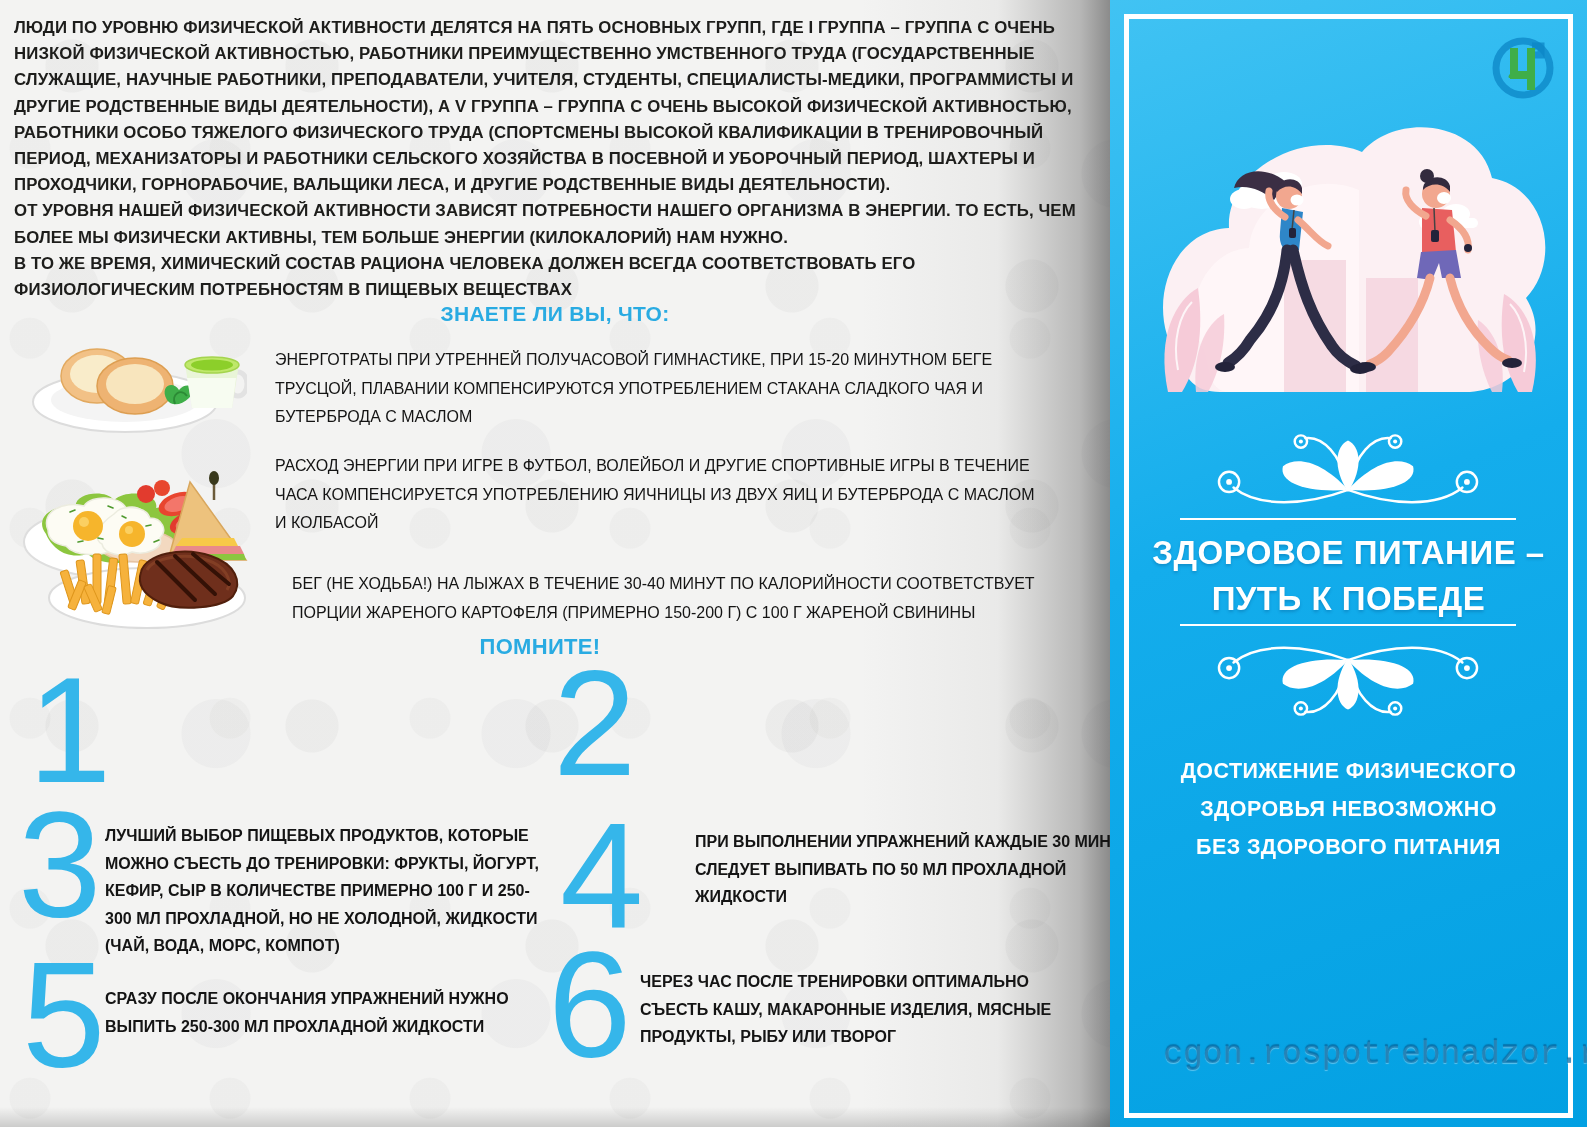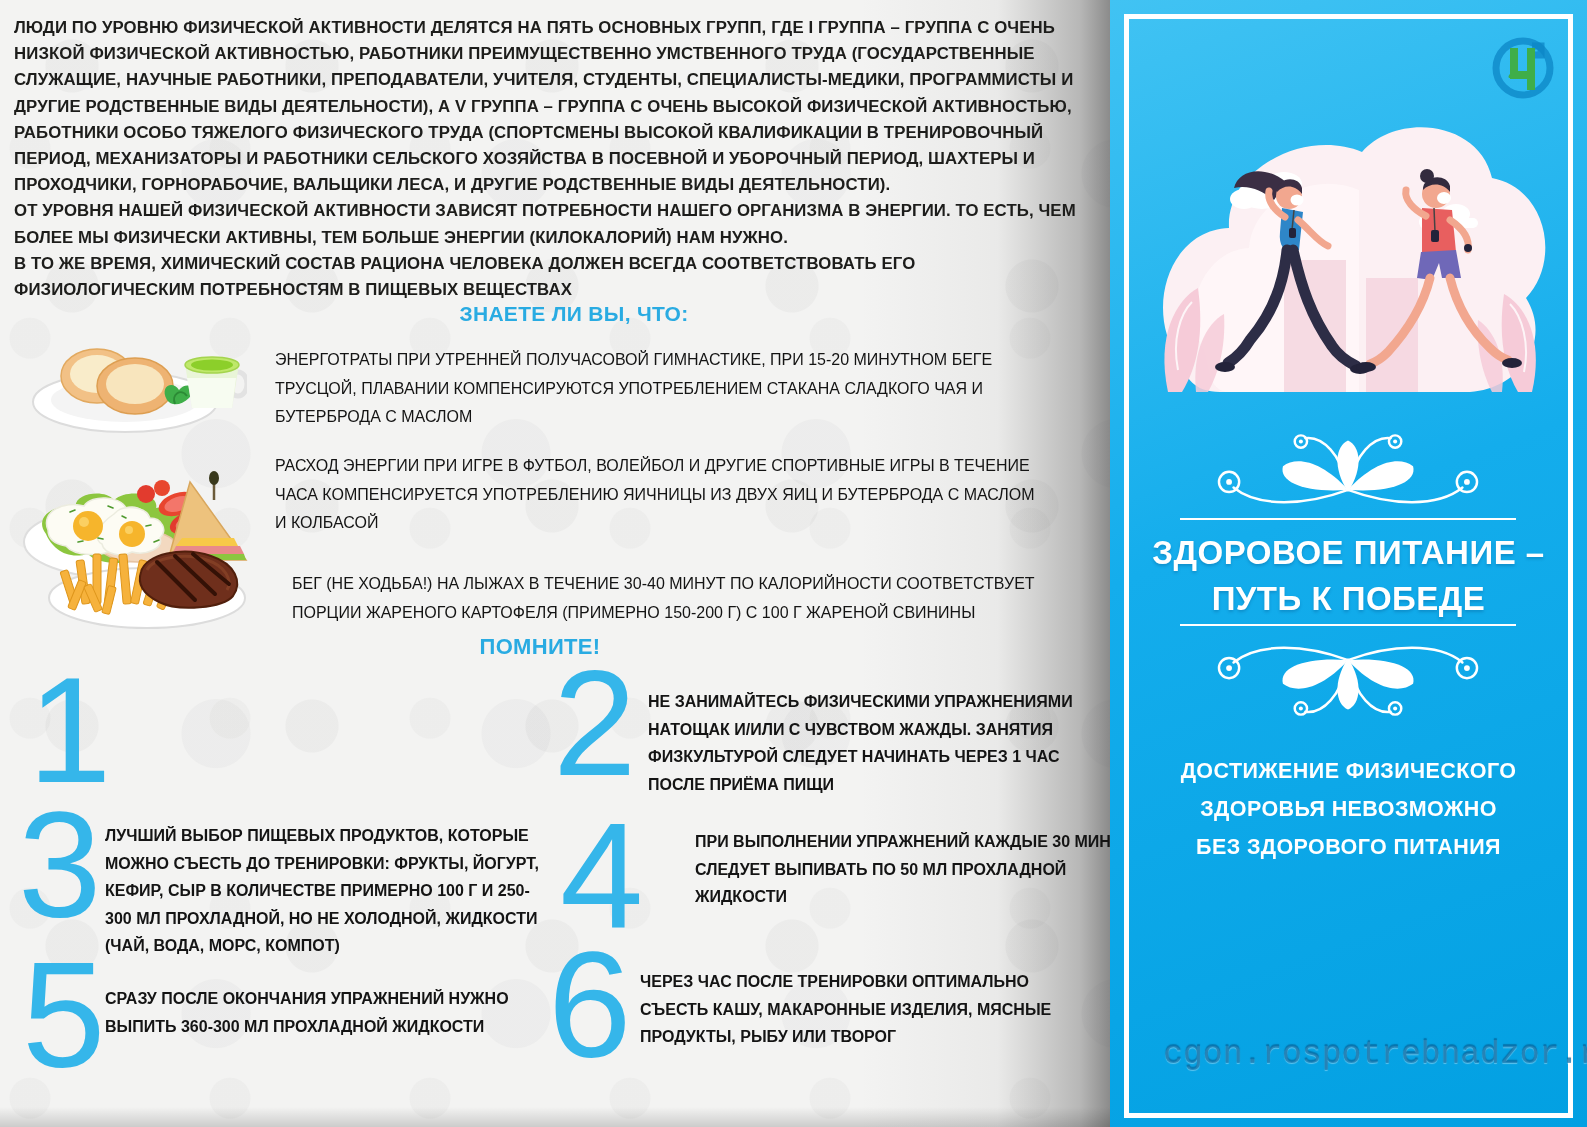--- a/index.html
+++ b/index.html
@@ -15,21 +15,21 @@
   #poster .right-shade{position:absolute;top:0;left:860px;width:250px;height:1127px;pointer-events:none;
     background:linear-gradient(to right, rgba(110,110,110,0) 0%, rgba(110,110,110,0.07) 55%, rgba(100,100,100,0.42) 88%, rgba(90,90,90,0.68) 100%);}
   #poster .bottom-shade{position:absolute;left:0;bottom:0;width:1110px;height:20px;pointer-events:none;
     background:linear-gradient(to bottom, rgba(0,0,0,0), rgba(0,0,0,0.16));}
 
   .intro{position:absolute;left:14px;top:15px;width:1086px;
     font-size:16.8px;font-weight:bold;line-height:26.2px;color:#1d1d1b;
     white-space:pre-line;letter-spacing:0.1px;}
 
   .blue-heading{position:absolute;color:#29abe2;font-weight:bold;text-align:center;}
-  .know-heading{left:0;width:1110px;top:302px;font-size:21px;letter-spacing:0.3px;margin-left:19px;}
+  .know-heading{left:0;width:1110px;top:302px;font-size:21px;letter-spacing:0.3px;}
   .remember-heading{left:0;width:1080px;top:634px;font-size:22px;letter-spacing:0.3px;}
 
   .fact-text{position:absolute;font-size:16px;font-weight:normal;line-height:28.5px;color:#141414;}
   .fact1{left:275px;top:346px;width:745px;}
   .fact2{left:275px;top:452px;width:760px;}
   .fact3{left:292px;top:570px;width:755px;}
 
   .food-img{position:absolute;}
   .food1{left:25px;top:338px;}
   .food2{left:18px;top:442px;}
@@ -155,27 +155,26 @@
   </div>
 
   <div class="fact-text fact1">ЭНЕРГОТРАТЫ ПРИ УТРЕННЕЙ ПОЛУЧАСОВОЙ ГИМНАСТИКЕ, ПРИ 15-20 МИНУТНОМ БЕГЕ ТРУСЦОЙ, ПЛАВАНИИ КОМПЕНСИРУЮТСЯ УПОТРЕБЛЕНИЕМ СТАКАНА СЛАДКОГО ЧАЯ И БУТЕРБРОДА С МАСЛОМ</div>
   <div class="fact-text fact2">РАСХОД ЭНЕРГИИ ПРИ ИГРЕ В ФУТБОЛ, ВОЛЕЙБОЛ И ДРУГИЕ СПОРТИВНЫЕ ИГРЫ В ТЕЧЕНИЕ ЧАСА КОМПЕНСИРУЕТСЯ УПОТРЕБЛЕНИЮ ЯИЧНИЦЫ ИЗ ДВУХ ЯИЦ И БУТЕРБРОДА С МАСЛОМ И КОЛБАСОЙ</div>
   <div class="fact-text fact3">БЕГ (НЕ ХОДЬБА!) НА ЛЫЖАХ В ТЕЧЕНИЕ 30-40 МИНУТ ПО КАЛОРИЙНОСТИ СООТВЕТСТВУЕТ ПОРЦИИ ЖАРЕНОГО КАРТОФЕЛЯ (ПРИМЕРНО 150-200 Г) С 100 Г ЖАРЕНОЙ СВИНИНЫ</div>
 
   <div class="blue-heading remember-heading">ПОМНИТЕ!</div>
 
   <div class="num n1">1</div>
   <div class="num n2">2</div>
-  <div class="item-text t2">НЕ ЗАНИМАЙТЕСЬ ФИЗИЧЕСКИМИ УПРАЖНЕНИЯМИ НАТОЩАК И/ИЛИ С ЧУВСТВОМ ЖАЖДЫ. ЗАНЯТИЯ ФИЗКУЛЬТУРОЙ СЛЕДУЕТ НАЧИНАТЬ ЧЕРЕЗ 1 ЧАС ПОСЛЕ ПРИЁМА ПИЩИ</div>
   <div class="num n3">3</div>
   <div class="item-text t3">ЛУЧШИЙ ВЫБОР ПИЩЕВЫХ ПРОДУКТОВ, КОТОРЫЕ МОЖНО СЪЕСТЬ ДО ТРЕНИРОВКИ: ФРУКТЫ, ЙОГУРТ, КЕФИР, СЫР В КОЛИЧЕСТВЕ ПРИМЕРНО 100 Г И 250-300 МЛ ПРОХЛАДНОЙ, НО НЕ ХОЛОДНОЙ, ЖИДКОСТИ (ЧАЙ, ВОДА, МОРС, КОМПОТ)</div>
   <div class="num n4">4</div>
   <div class="item-text t4">ПРИ ВЫПОЛНЕНИИ УПРАЖНЕНИЙ КАЖДЫЕ 30 МИНУТ СЛЕДУЕТ ВЫПИВАТЬ ПО 50 МЛ ПРОХЛАДНОЙ ЖИДКОСТИ</div>
   <div class="num n5">5</div>
-  <div class="item-text t5">СРАЗУ ПОСЛЕ ОКОНЧАНИЯ УПРАЖНЕНИЙ НУЖНО ВЫПИТЬ 360-300 МЛ ПРОХЛАДНОЙ ЖИДКОСТИ</div>
+  <div class="item-text t5">СРАЗУ ПОСЛЕ ОКОНЧАНИЯ УПРАЖНЕНИЙ НУЖНО ВЫПИТЬ 250-300 МЛ ПРОХЛАДНОЙ ЖИДКОСТИ</div>
   <div class="num n6">6</div>
   <div class="item-text t6">ЧЕРЕЗ ЧАС ПОСЛЕ ТРЕНИРОВКИ ОПТИМАЛЬНО СЪЕСТЬ КАШУ, МАКАРОННЫЕ ИЗДЕЛИЯ, МЯСНЫЕ ПРОДУКТЫ, РЫБУ ИЛИ ТВОРОГ</div>
 
   <div class="sidebar">
     <div class="inner-frame"></div>
 
     <div class="logo">
       <svg width="72" height="72" viewBox="0 0 72 72">
         <circle cx="36" cy="36" r="27" fill="none" stroke="#0c86c6" stroke-width="7" opacity="0.75"></circle>
         <path d="M45,14 h9 v9 h-7" fill="none" stroke="#0c86c6" stroke-width="7" opacity="0.75"></path>

